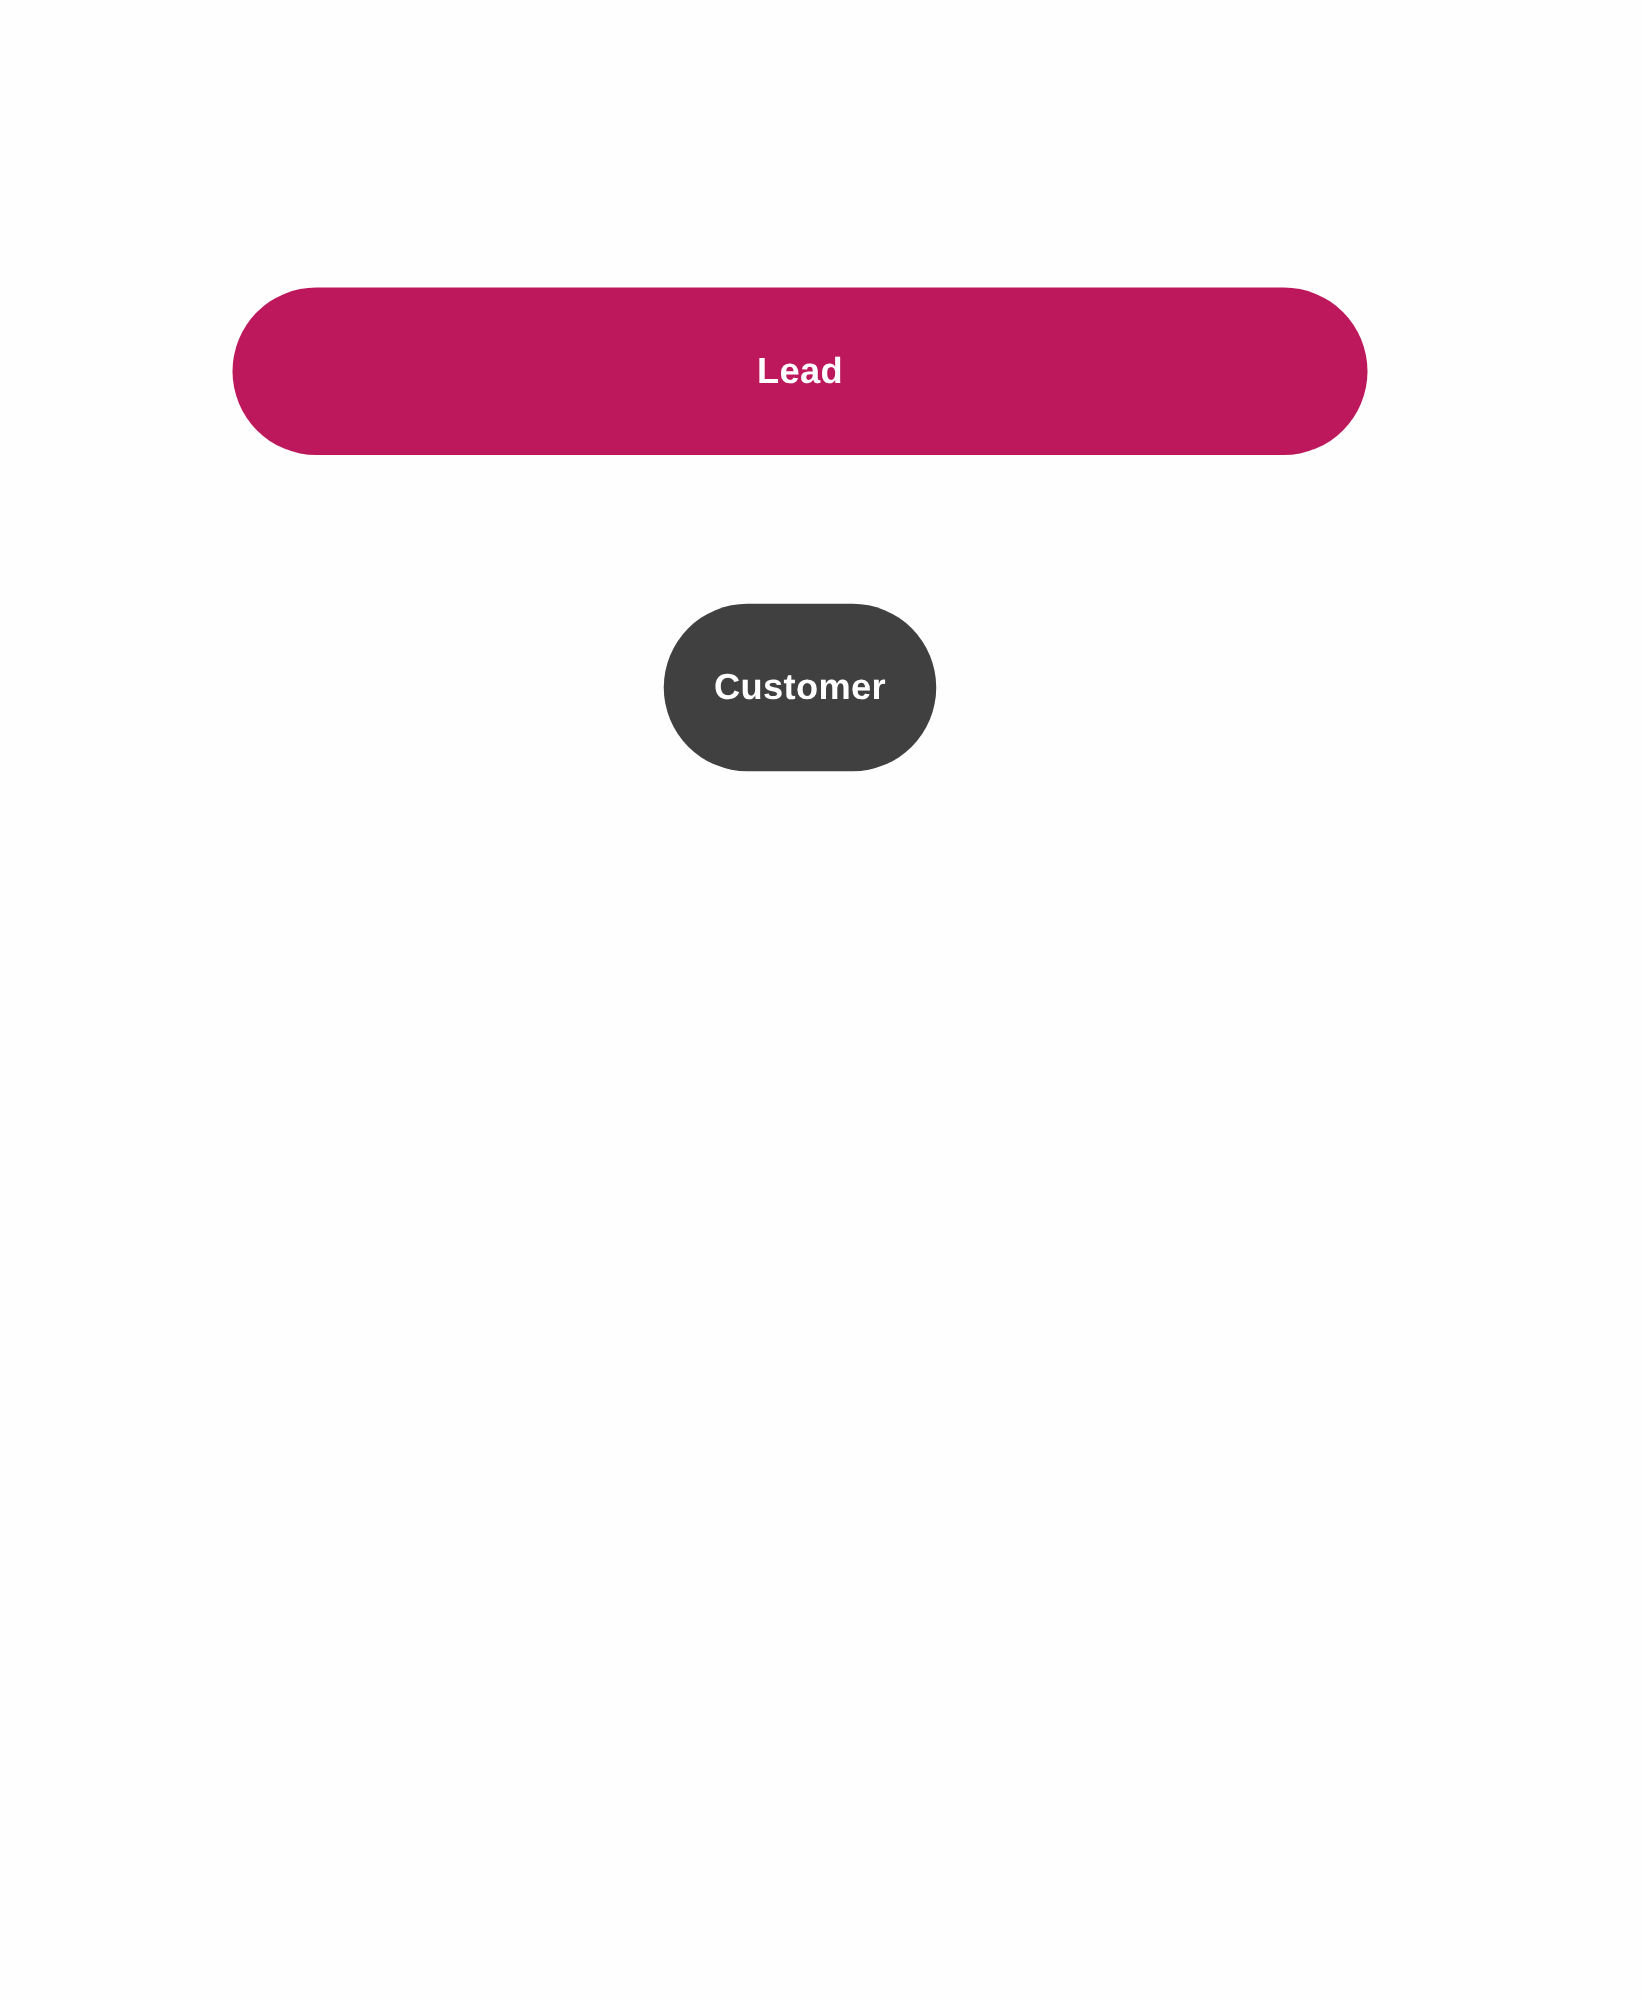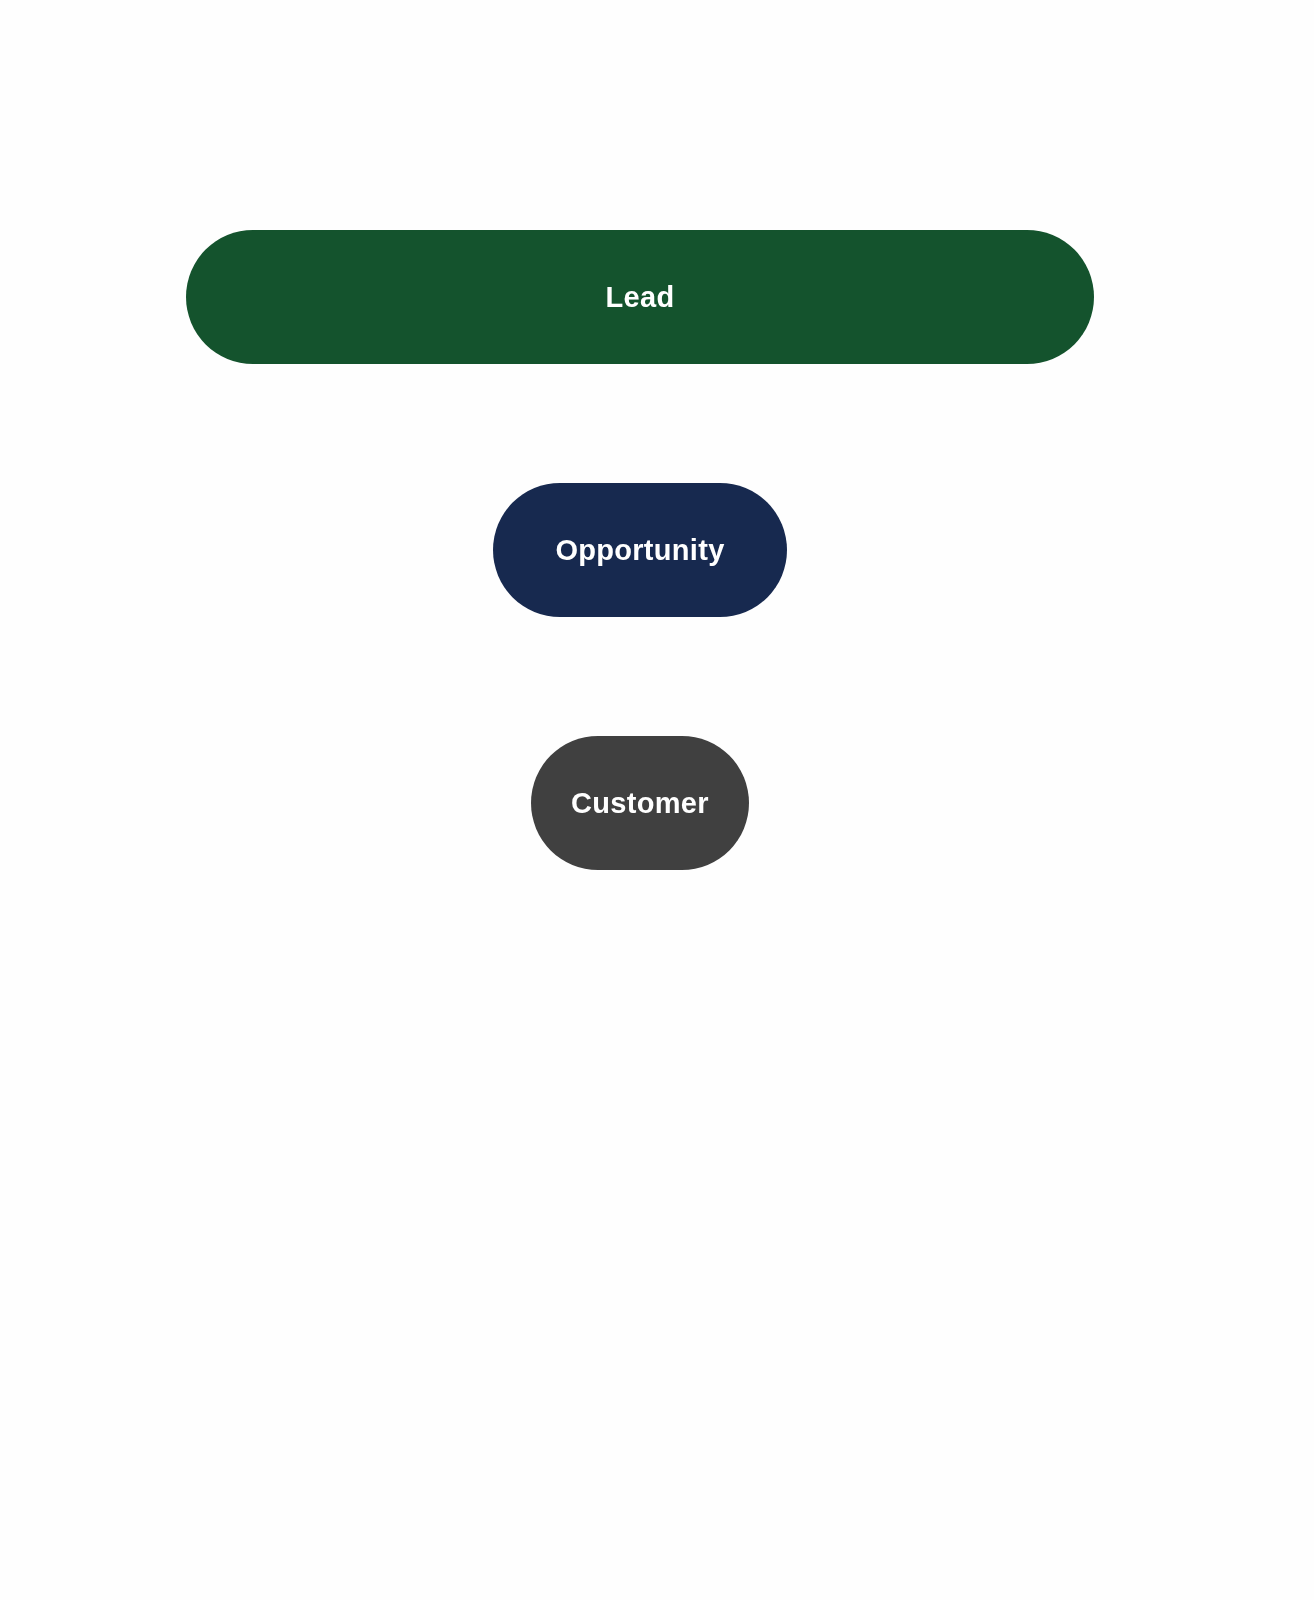--- a/index.html
+++ b/index.html
@@ -37,22 +37,19 @@
     font-size: 29px;
     font-weight: 700;
     letter-spacing: 0.3px;
     white-space: nowrap;
   }
 </style>
 </head>
 <body>
 
 <div class="funnel-wrap" id="funnel">
-    <div class="stage" style="width: 71%; background: #14532d;">
+    <div class="stage" style="width: 71%; background: #be185d;">
       <span class="stage-label">Lead</span>
-    </div>
-    <div class="stage" style="width: 23%; background: rgb(23, 41, 79);">
-      <span class="stage-label">Opportunity</span>
     </div>
     <div class="stage" style="width: 17%; background: #404040;">
       <span class="stage-label">Customer</span>
     </div>
   </div>
 
 </body></html>

